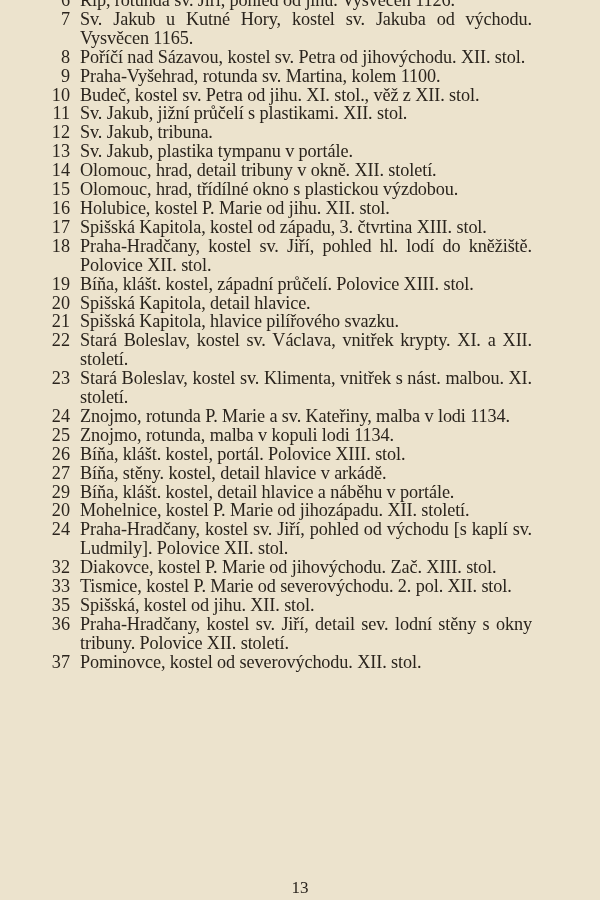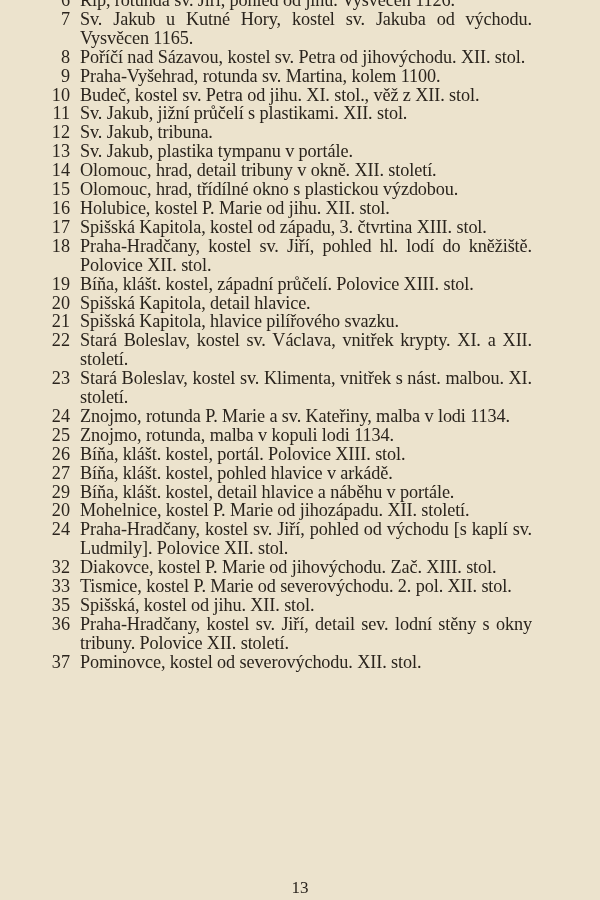--- a/index.html
+++ b/index.html
@@ -118,21 +118,21 @@
   <div class="entry">
       <span class="num">25</span>
       <span class="txt">Znojmo, rotunda, malba v kopuli lodi 1134.</span>
     </div>
   <div class="entry">
       <span class="num">26</span>
       <span class="txt">Bíňa, klášt. kostel, portál. Polovice XIII. stol.</span>
     </div>
   <div class="entry">
       <span class="num">27</span>
-      <span class="txt">Bíňa, klášt. kostel, pohled hlavice v arkádě.</span>
+      <span class="txt">Bíňa, stěny. kostel, detail hlavice v arkádě.</span>
     </div>
   <div class="entry">
       <span class="num">29</span>
       <span class="txt">Bíňa, klášt. kostel, detail hlavice a náběhu v portále.</span>
     </div>
   <div class="entry">
       <span class="num">20</span>
       <span class="txt">Mohelnice, kostel P. Marie od jihozápadu. XII. století.</span>
     </div>
   <div class="entry">

